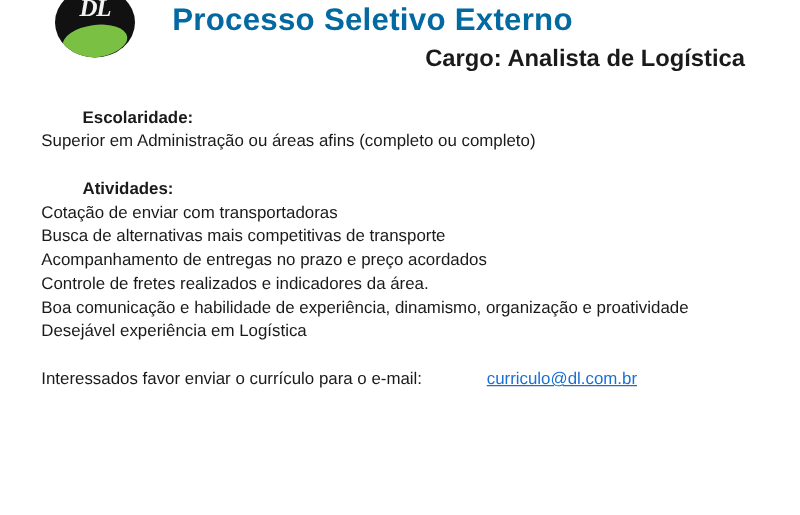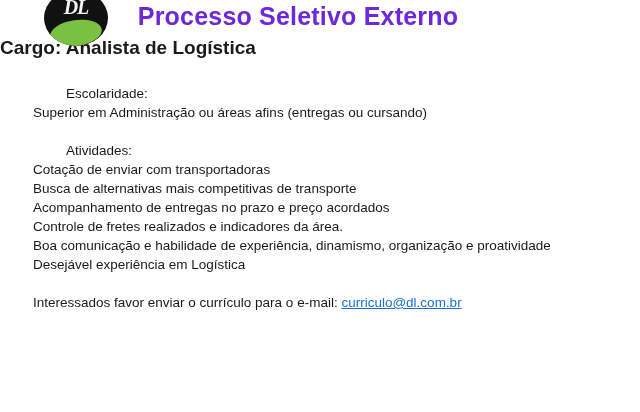--- a/index.html
+++ b/index.html
@@ -58,51 +58,52 @@
     font-style: italic;
     font-weight: bold;
     font-size: 20px;
     color: #f2f2f2;
     letter-spacing: -1px;
   }
   .title-main {
     text-align: center;
     font-size: 25px;
     font-weight: bold;
-    color: #6d28d9;
+    color: #0369a1;
     padding-top: 2px;
     letter-spacing: 0.2px;
   }
   .title-sub {
-    text-align: left;
+    text-align: right;
     font-size: 19px;
     font-weight: bold;
     color: #1a1a1a;
     margin-top: 6px;
   }
   
   .content {
     padding: 16px 28px 0 33px;
     font-size: 13.5px;
     line-height: 19px;
   }
   .lbl {
-    font-weight: normal;
+    font-weight: bold;
     font-size: 13.5px;
     padding-left: 33px;
   }
   .ln {
     font-size: 13.5px;
   }
   .spacer {
     height: 19px;
   }
   .link {
     color: #1a6fd4;
     text-decoration: underline;
+    margin-left: 48px;
   }
   .wrap-line {
     max-width: 575px;
   }
 </style>
 </head>
 <body>
 
 <div class="page">
 
@@ -112,21 +113,21 @@
       <div class="swoosh"></div>
     </div>
     <div class="title-main">Processo Seletivo Externo</div>
     <div class="title-sub">Cargo: Analista de Logística</div>
   </div>
 
   <div class="content">
 
     <div>
       <div class="lbl">Escolaridade:</div>
-      <div class="ln wrap-line">Superior  em Administração ou áreas afins (entregas ou cursando)</div>
+      <div class="ln wrap-line">Superior  em Administração ou áreas afins (completo ou completo)</div>
     </div>
 
 
     <div class="spacer"></div>
 
     <div>
       <div class="lbl">Atividades:</div>
       <div class="ln wrap-line">Cotação de enviar com transportadoras</div>
       <div class="ln wrap-line">Busca de alternativas mais competitivas de transporte</div>
       <div class="ln wrap-line">Acompanhamento de entregas no prazo e preço acordados</div>

